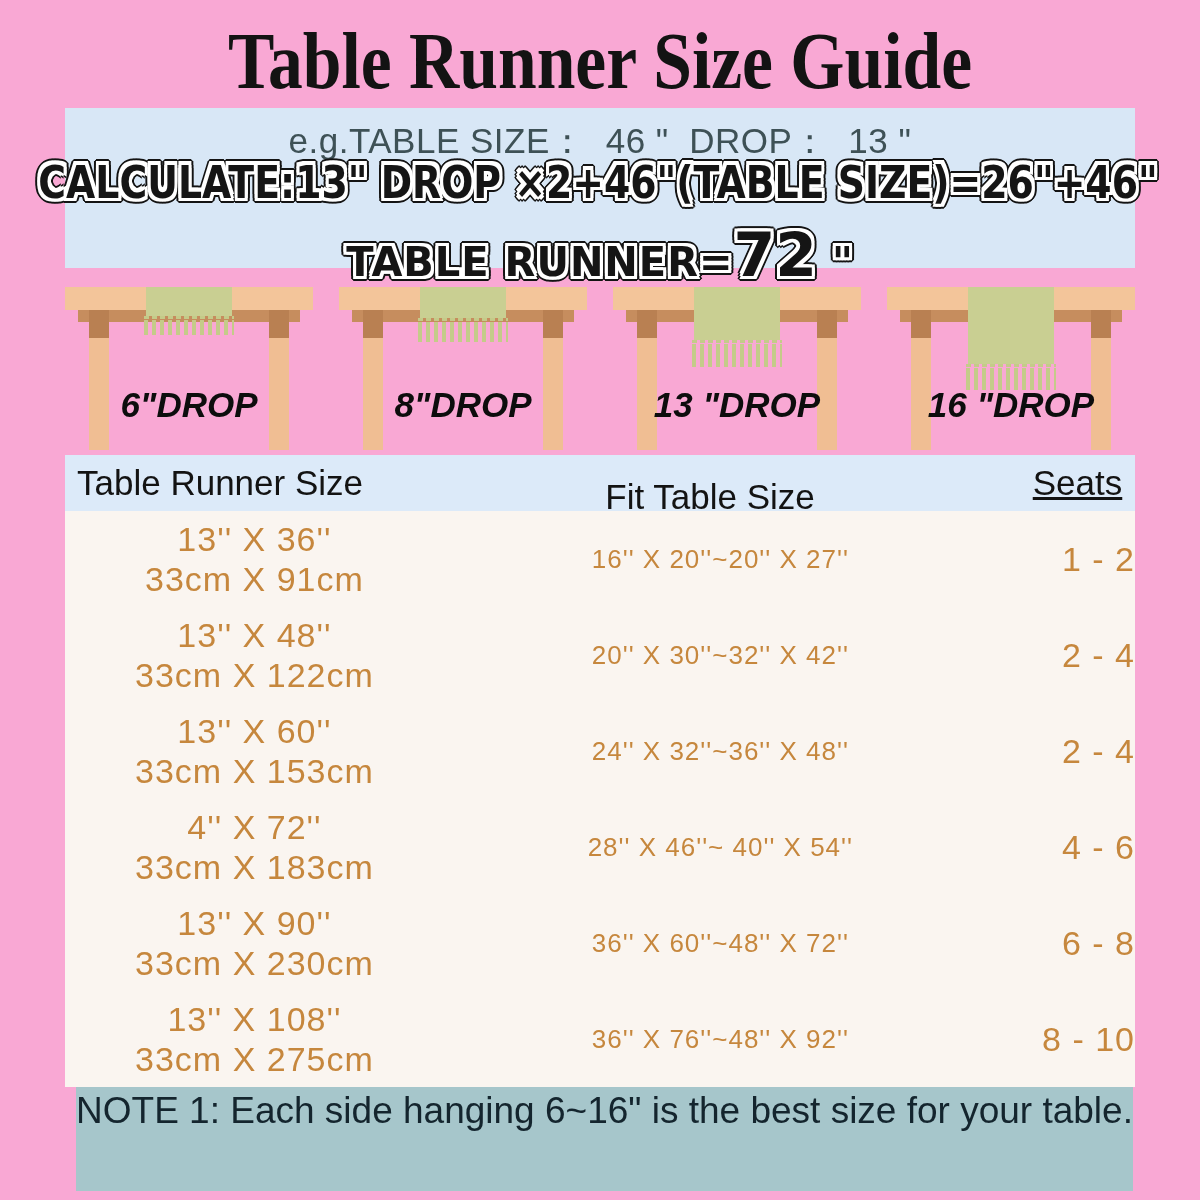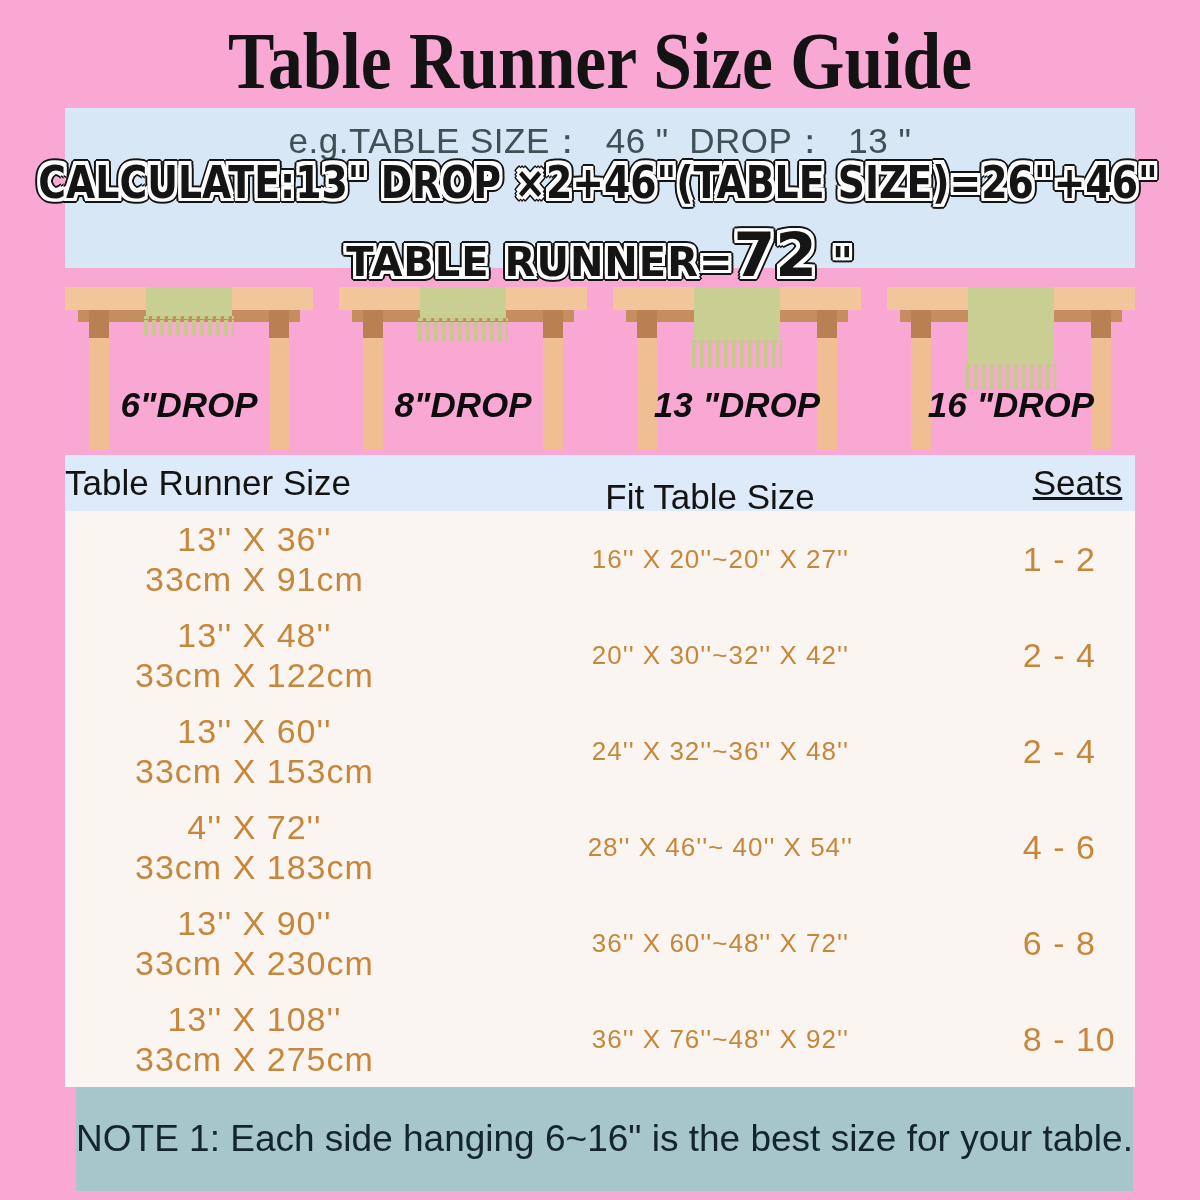--- a/index.html
+++ b/index.html
@@ -66,33 +66,33 @@
   .fig-16 .runner{height:77px;} .fig-16 .fringe{height:22px;}
   .drop-label{
     position:absolute;top:98px;left:0;width:100%;text-align:center;z-index:5;
     font-weight:bold;font-style:italic;font-size:35px;color:#0d0d0d;letter-spacing:0px;
   }
 
   
   .size-table{position:absolute;left:65px;top:455px;width:1070px;}
   .thead{display:flex;align-items:center;height:56px;background:#DCEAF9;
     font-size:35px;color:#131313;}
-  .th1{width:335px;box-sizing:border-box;text-align:left;}
+  .th1{width:335px;padding-left:12px;box-sizing:border-box;text-align:left;}
   .th2{width:620px;text-align:center;margin-top:28px;}
   .th3{width:115px;text-align:center;text-decoration:underline;}
   .rows{background:#FAF5F0;}
   .srow{display:flex;align-items:center;height:96px;color:#C6873D;letter-spacing:1px;}
   .c1{width:335px;text-align:center;font-size:34px;line-height:40px;padding-left:26px;}
   .c2{width:620px;text-align:center;font-size:26px;}
-  .c3{width:115px;text-align:left;font-size:34px;}
+  .c3{width:115px;text-align:right;font-size:34px;}
 
   
   .notes{
     position:absolute;left:76px;top:1087px;width:1057px;height:104px;background:#A6C6CB;
-    display:flex;flex-direction:column;justify-content:center;gap:2px;
+    display:flex;flex-direction:row;justify-content:center;gap:2px;
     text-align:center;font-size:37px;color:#14252E;line-height:48px;white-space:pre;
   }
 </style>
 </head>
 <body>
 
 <div class="canvas">
 
   <div class="title">Table Runner Size Guide</div>
 

